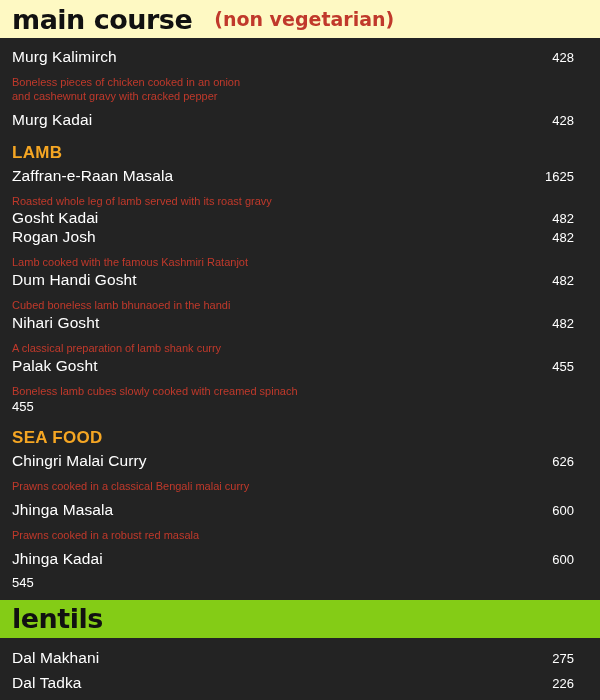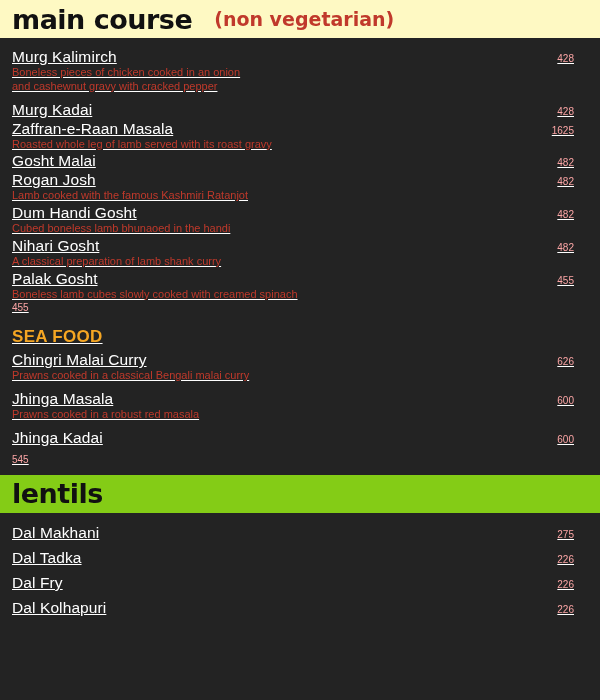--- a/index.html
+++ b/index.html
@@ -45,49 +45,48 @@
     font-weight: bold;
     color: #C0392B;
     margin-left: 22px;
     line-height: 1;
     font-family: "DejaVu Sans", sans-serif;
     text-align: center;
   }
   .body-area {
     padding: 10px 12px 0 12px;
     box-sizing: border-box;
-    text-decoration: underline;
   }
   .item {
     margin-bottom: 1px;
   }
   .item-row {
     display: flex;
     align-items: baseline;
     justify-content: space-between;
   }
   .item-name {
     font-size: 15.5px;
     color: #ffffff;
     font-family: "Liberation Sans", sans-serif;
     letter-spacing: 0.1px;
   }
   .item-price {
-    font-size: 10px;
-    color: #fca5a5;
+    font-size: 13px;
+    color: #ffffff;
     font-family: "Liberation Sans", sans-serif;
     white-space: nowrap;
     padding-right: 14px;
   }
   .item-desc {
     font-size: 11px;
     color: #C0392B;
     font-family: "Liberation Sans", sans-serif;
     line-height: 1.25;
-    margin-top: 0px;
+    margin-top: 10px;
     max-width: 430px;
   }
   .sub-heading {
     font-size: 17px;
     color: #F5A623;
     font-weight: bold;
     font-family: "Liberation Sans", sans-serif;
     margin: 14px 0 4px 0;
     letter-spacing: 0.3px;
   }
@@ -119,32 +118,33 @@
 
     <div class="gap-s"></div>
 
     <div class="item">
       <div class="item-row">
         <span class="item-name">Murg Kadai</span>
         <span class="item-price">428</span>
       </div>
     </div>
 
+    <div class="sub-heading">LAMB</div>
 
     <div class="item">
       <div class="item-row">
         <span class="item-name">Zaffran-e-Raan Masala</span>
         <span class="item-price">1625</span>
       </div>
       <div class="item-desc" style="white-space: pre-line;">Roasted whole leg of lamb served with its roast gravy</div>
     </div>
 
     <div class="item">
       <div class="item-row">
-        <span class="item-name">Gosht Malai</span>
+        <span class="item-name">Gosht Kadai</span>
         <span class="item-price">482</span>
       </div>
     </div>
 
     <div class="item">
       <div class="item-row">
         <span class="item-name">Rogan Josh</span>
         <span class="item-price">482</span>
       </div>
       <div class="item-desc" style="white-space: pre-line;">Lamb cooked with the famous Kashmiri Ratanjot</div>

